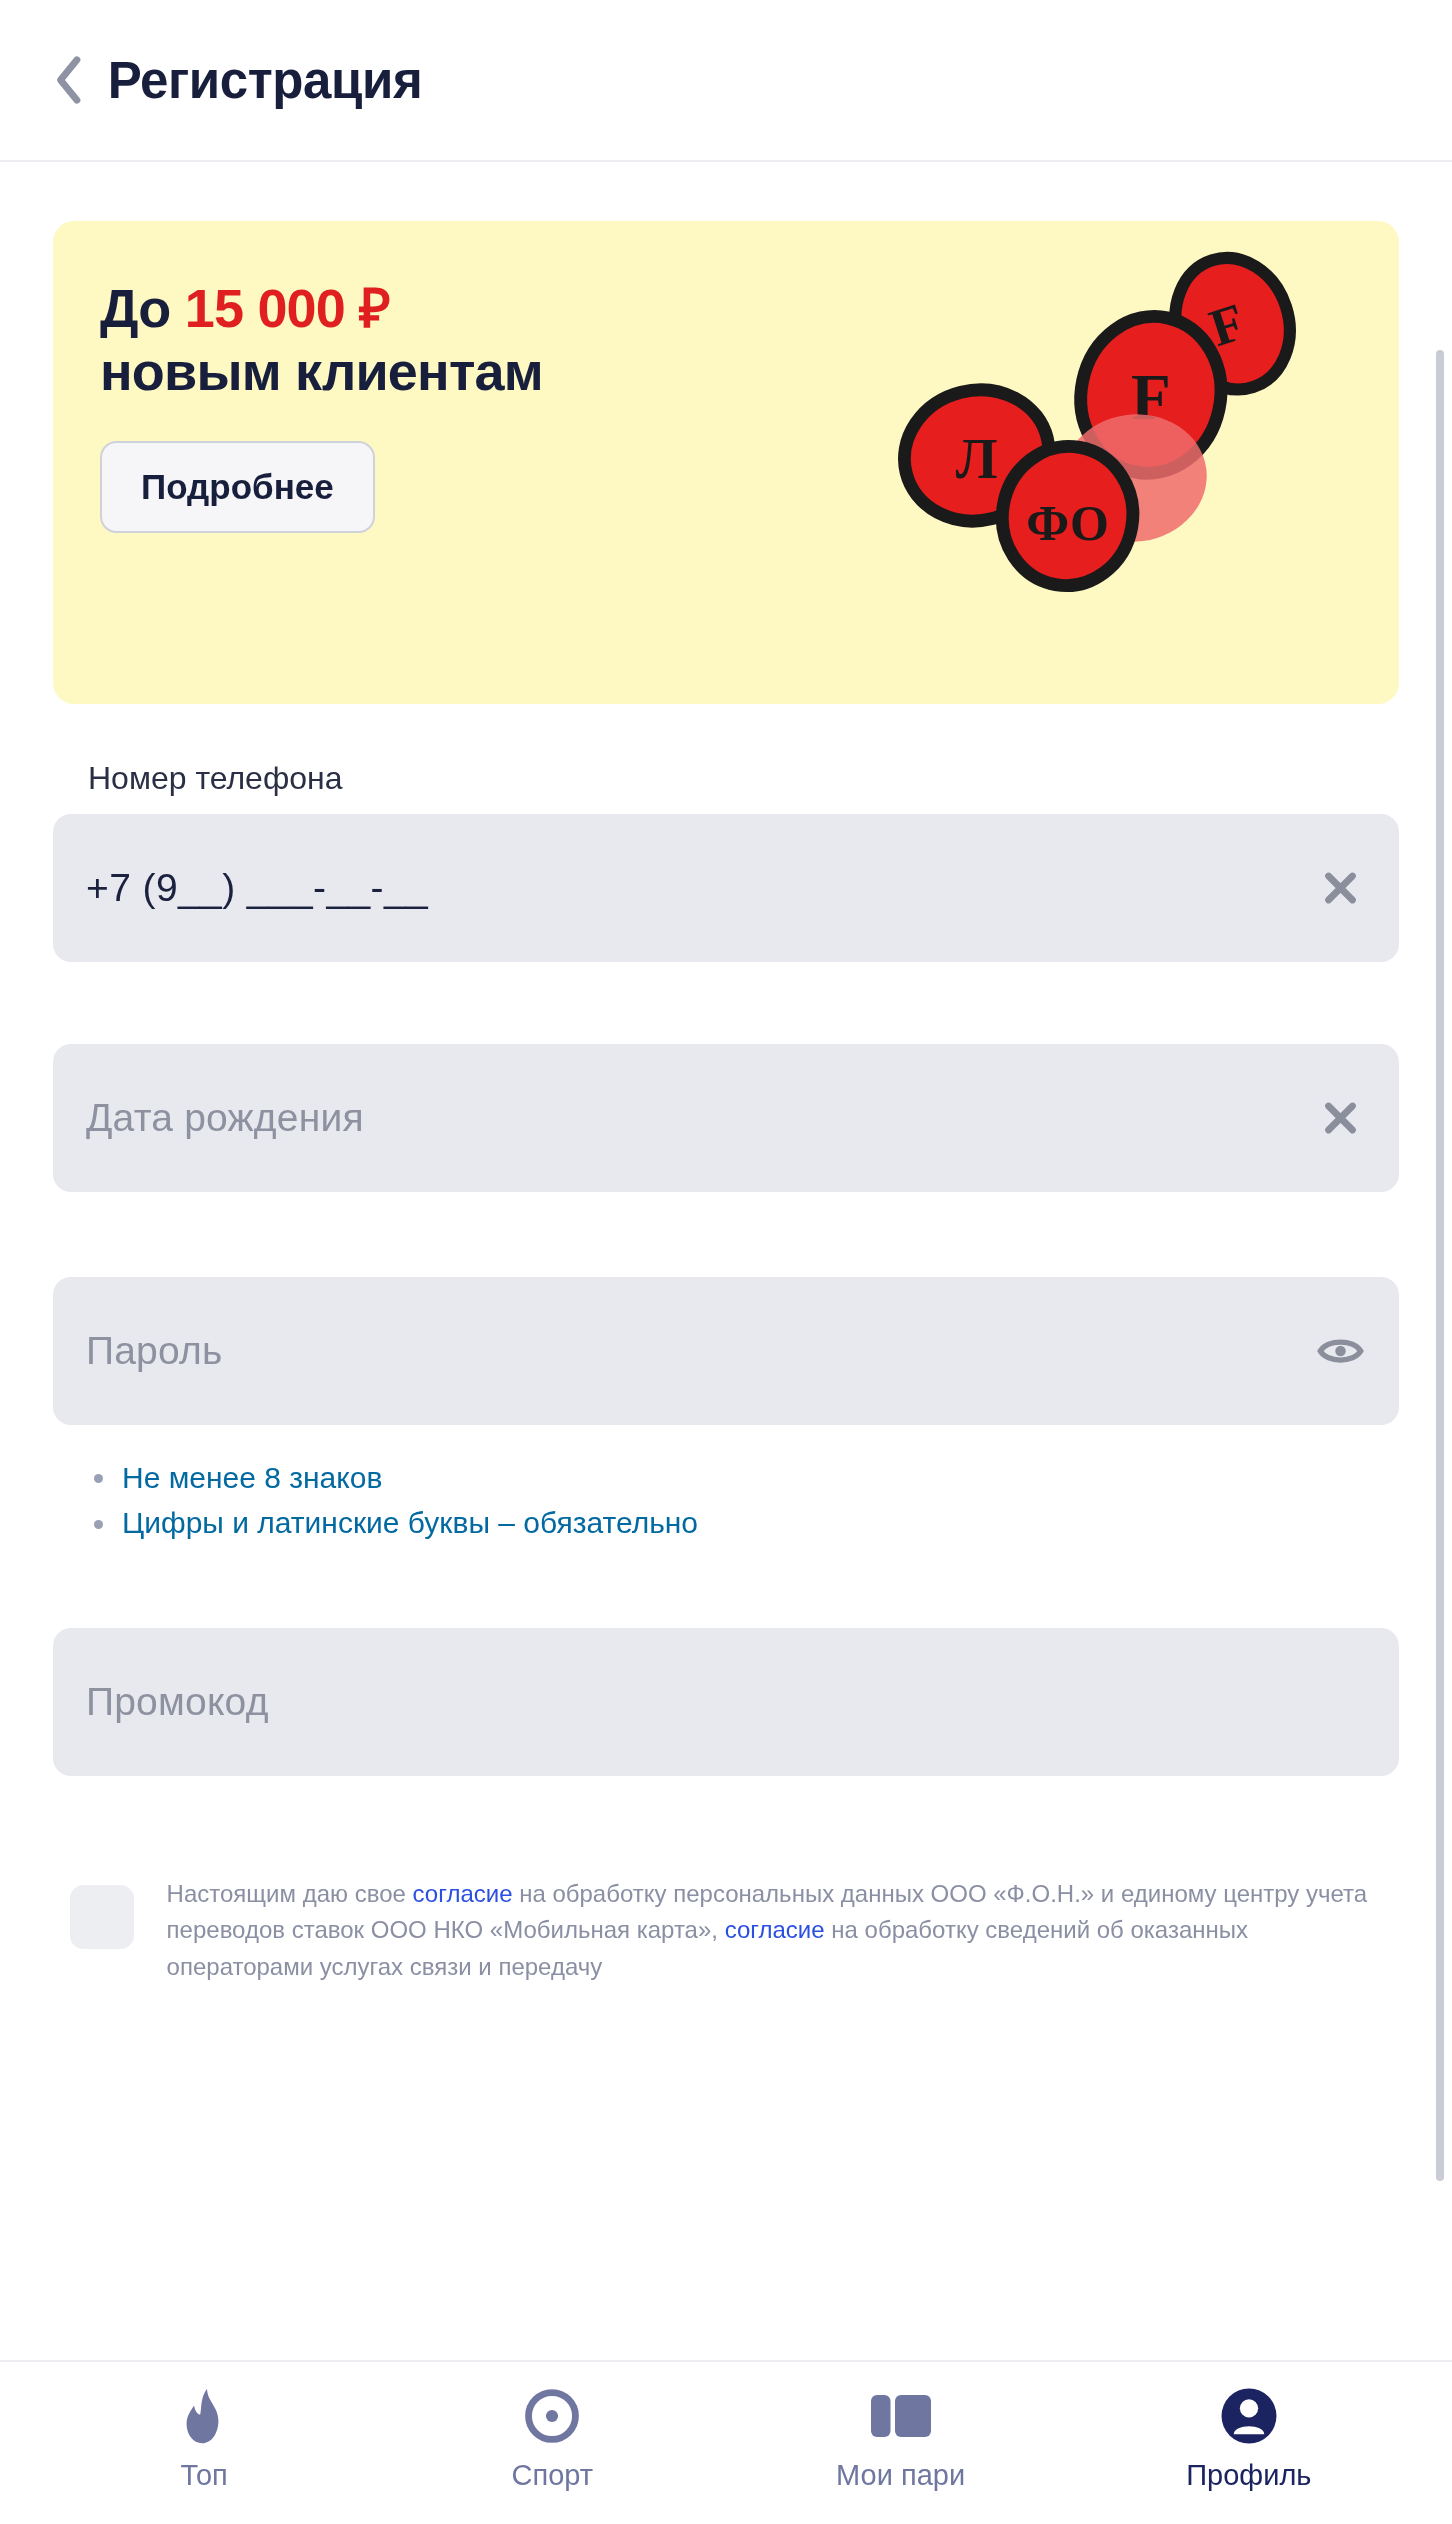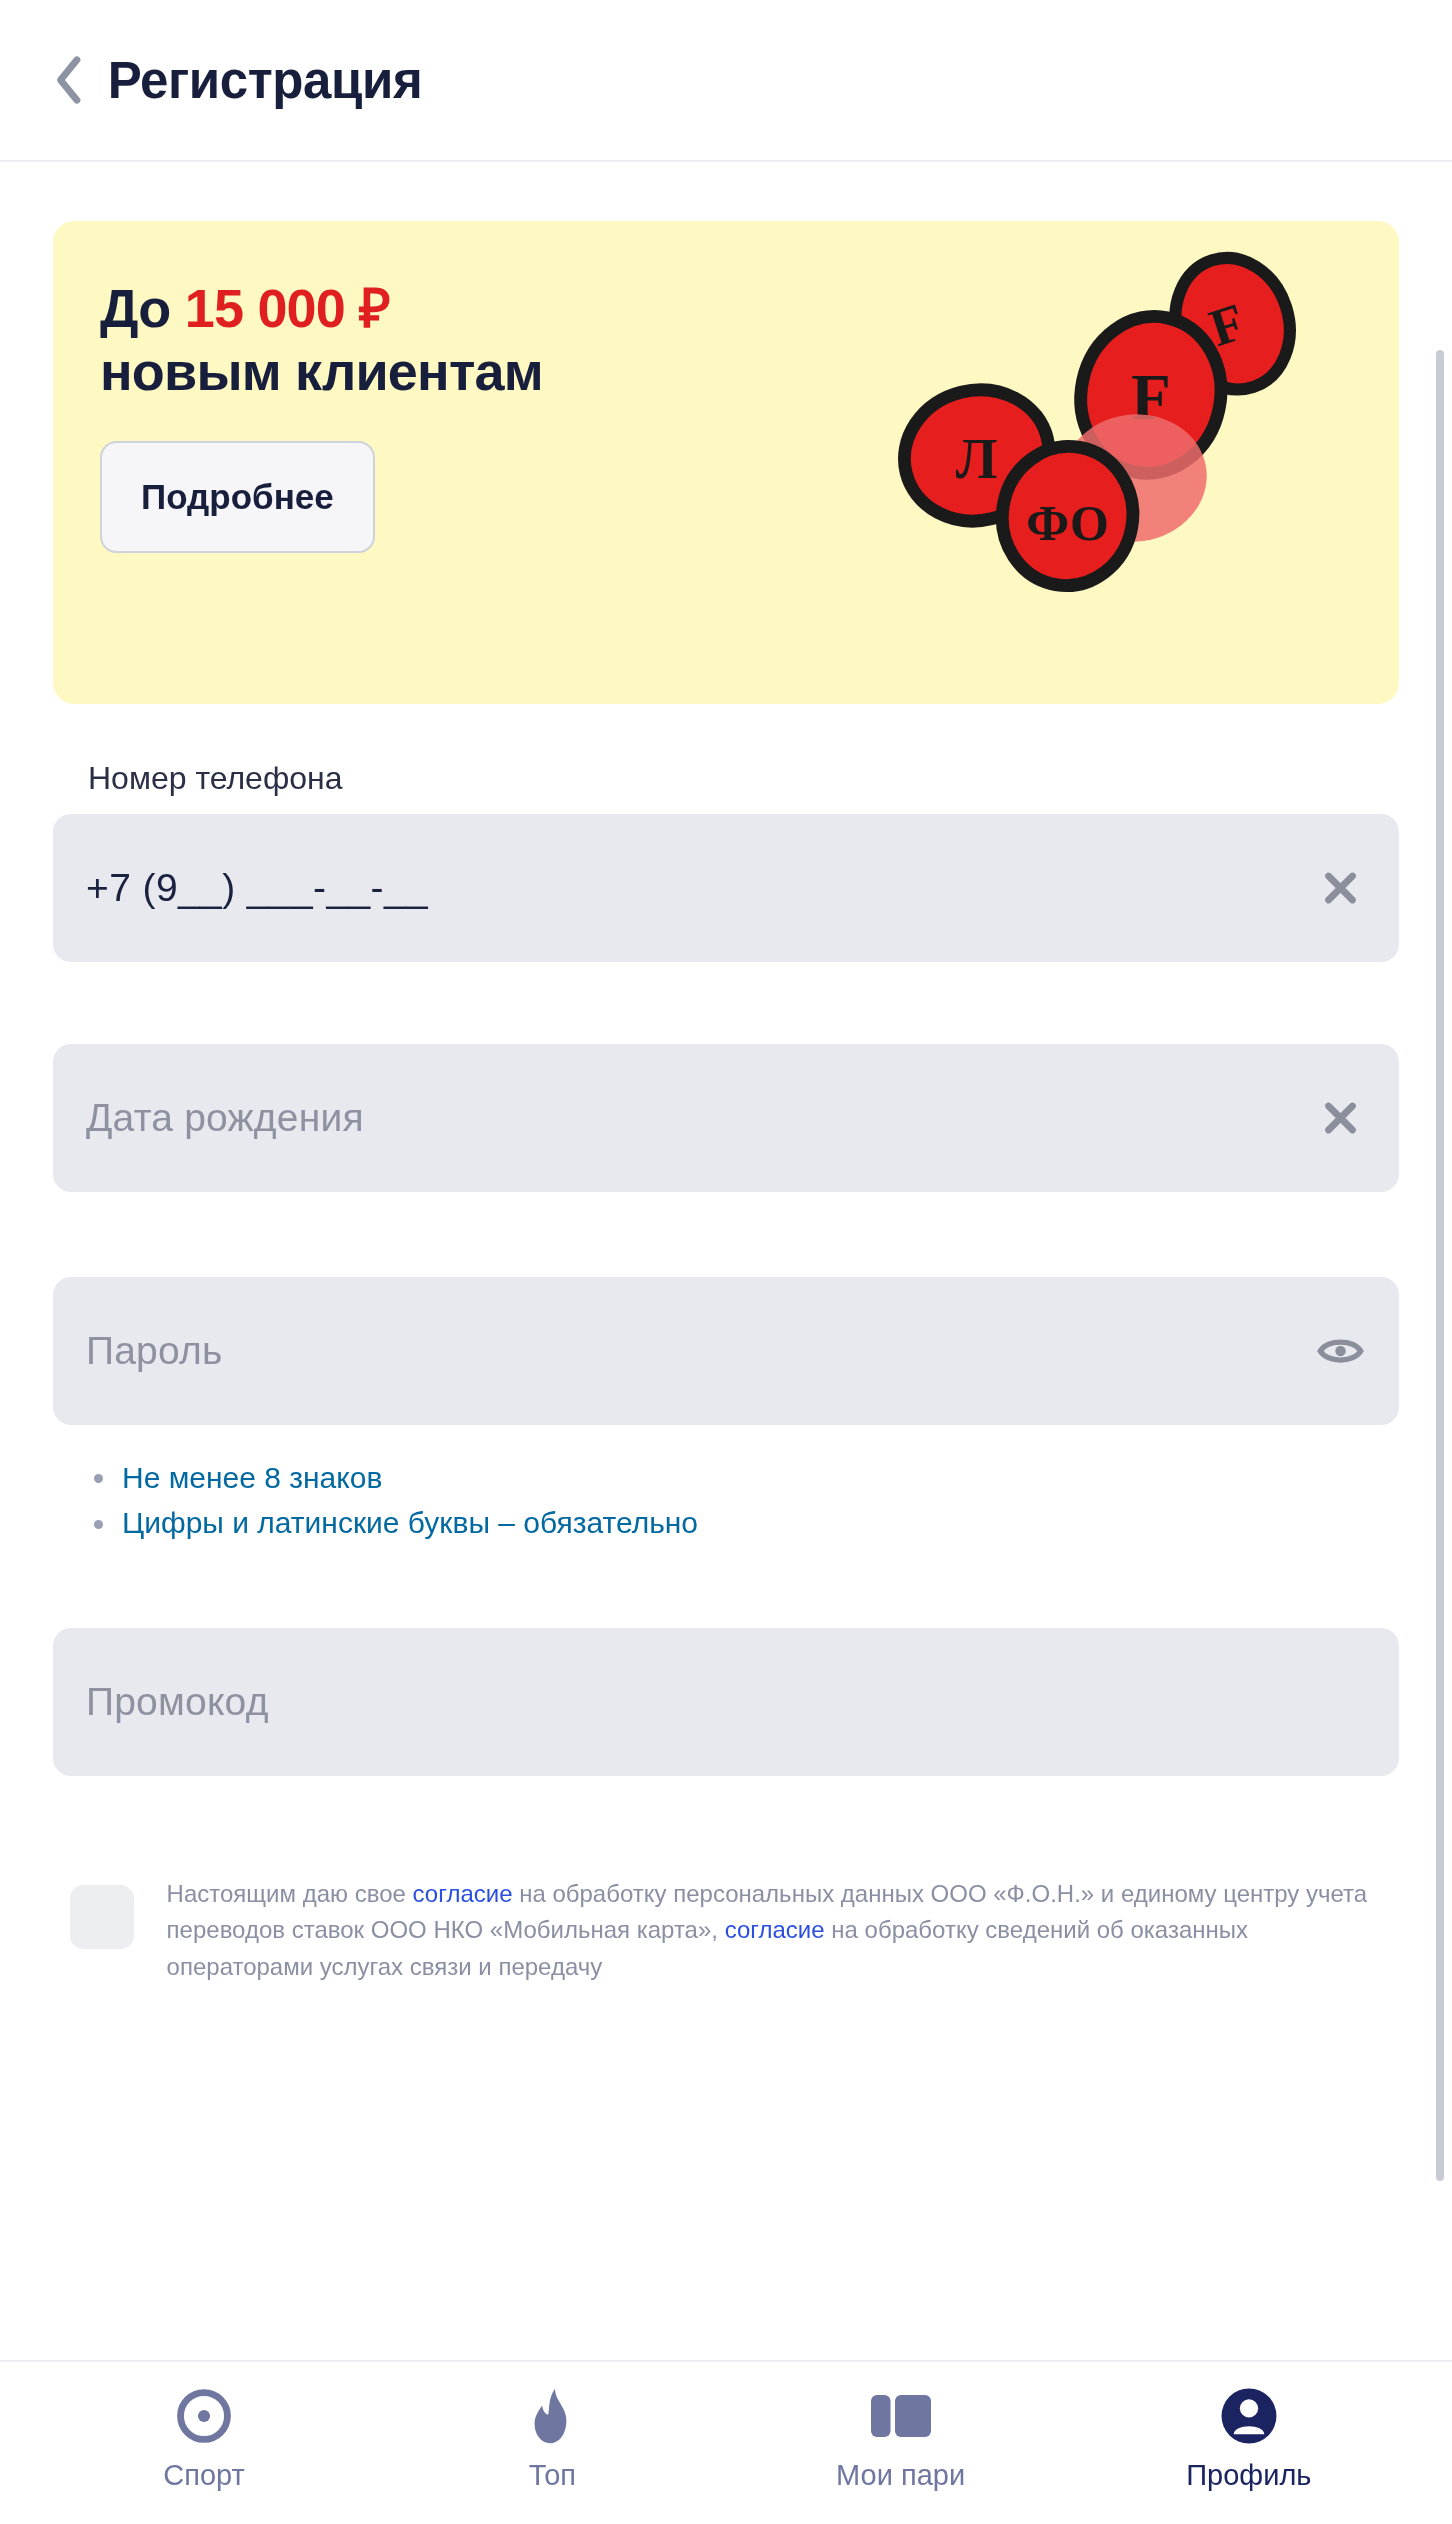--- a/index.html
+++ b/index.html
@@ -83,21 +83,21 @@
     color: #181f3c;
     letter-spacing: -0.8px;
     margin: 0;
   }
   .promo-amount { color: #e02020; }
   .promo-btn {
     margin-top: 39px;
     display: inline-flex;
     align-items: center;
     justify-content: center;
-    height: 112px;
+    height: 92px;
     padding: 0 39px;
     border: 2.3px solid #cfd2da;
     border-radius: 16.6px;
     background: #f6f6f8;
     font-size: 35px;
     font-weight: bold;
     color: #181f3c;
     cursor: pointer;
     box-sizing: border-box;
   }
@@ -348,35 +348,35 @@
 
     <div class="scrollbar-track">
       <div class="scrollbar-thumb"></div>
     </div>
   </div>
 
   <div class="bottom-nav">
 
     <div class="nav-item">
       <div class="nav-icon">
+        <svg width="44" height="58" viewBox="0 0 58 76" fill="none">
+          <path d="M33 2 C33 18, 48 26, 48 44 C48 62, 38 74, 27 74 C14 74, 6 62, 6 48 C6 38, 12 30, 16 24 C17 32, 21 36, 24 36 C26 28, 24 14, 33 2 Z" fill="#6f76a0"></path>
+        </svg>
+      </div>
+      <div class="nav-label">Топ</div>
+    </div>
+
+    <div class="nav-item">
+      <div class="nav-icon">
         <svg width="56" height="56" viewBox="0 0 74 74" fill="none">
           <circle cx="37" cy="37" r="31" stroke="#6f76a0" stroke-width="9" fill="none"></circle>
           <circle cx="37" cy="37" r="8" fill="#6f76a0"></circle>
         </svg>
       </div>
       <div class="nav-label">Спорт</div>
-    </div>
-
-    <div class="nav-item">
-      <div class="nav-icon">
-        <svg width="44" height="58" viewBox="0 0 58 76" fill="none">
-          <path d="M33 2 C33 18, 48 26, 48 44 C48 62, 38 74, 27 74 C14 74, 6 62, 6 48 C6 38, 12 30, 16 24 C17 32, 21 36, 24 36 C26 28, 24 14, 33 2 Z" fill="#6f76a0"></path>
-        </svg>
-      </div>
-      <div class="nav-label">Топ</div>
     </div>
 
     <div class="nav-item">
       <div class="nav-icon">
         <svg width="64" height="48" viewBox="0 0 84 64" fill="none">
           <rect x="2" y="4" width="26" height="56" rx="8" fill="#6f76a0"></rect>
           <rect x="34" y="4" width="48" height="56" rx="8" fill="#6f76a0"></rect>
         </svg>
       </div>
       <div class="nav-label">Мои пари</div>

